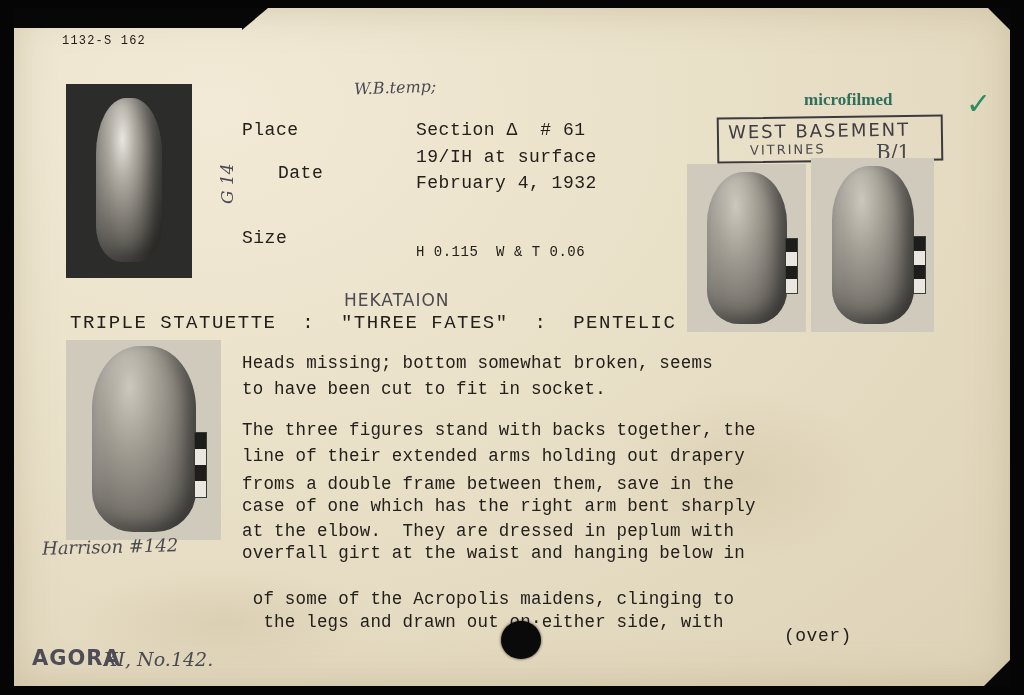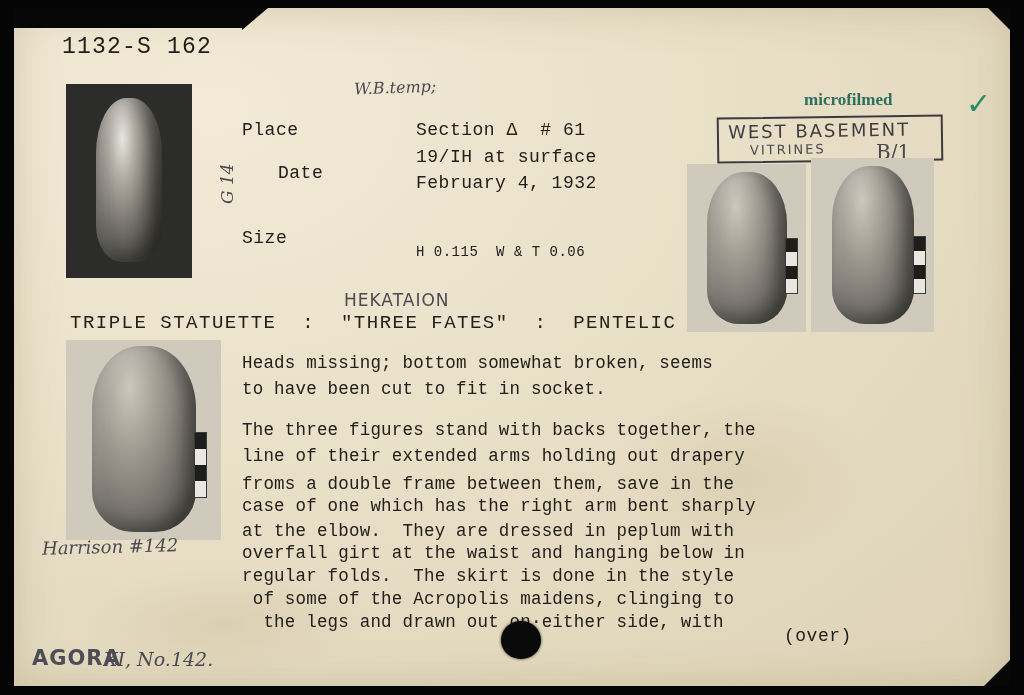--- a/index.html
+++ b/index.html
@@ -85,21 +85,21 @@
     position: absolute;
     color: #4b4a50;
     font-family: "DejaVu Sans", sans-serif;
     white-space: pre;
   }
 
   
   #cat-number {
     left: 48px;
     top: 26px;
-    font-size: 23px;
+    font-size: 12px;
     letter-spacing: 1.2px;
   }
 
   
   #lbl-place { left: 228px; top: 112px; font-size: 18px; }
   #lbl-date  { left: 228px; top: 155px; font-size: 18px; margin-left: 36px; }
   #lbl-size  { left: 228px; top: 220px; font-size: 18px; }
 
   #val-place  { left: 402px; top: 112px; font-size: 18px; }
   #val-place2 { left: 402px; top: 139px; font-size: 18px; }
@@ -326,21 +326,20 @@
     <div class="body-line" style="top:345px;">Heads missing; bottom somewhat broken, seems</div>
     <div class="body-line" style="top:371px;">to have been cut to fit in socket.</div>
 
     <div class="body-line" style="top:412px;text-align:right;">The three figures stand with backs together, the</div>
     <div class="body-line" style="top:438px;">line of their extended arms holding out drapery</div>
 
     <div class="body-line" style="top:466px;">froms a double frame between them, save in the</div>
     <div class="body-line" style="top:513px;">at the elbow.  They are dressed in peplum with</div>
     <div class="body-line" style="top:488px;">case of one which has the right arm bent sharply</div>
     <div class="body-line" style="top:535px;">overfall girt at the waist and hanging below in</div>
-    <div class="body-line" style="top:558px;">regular folds.  The skirt is done in the style</div>
     <div class="body-line" style="top:581px;"> of some of the Acropolis maidens, clinging to</div>
     <div class="body-line" style="top:604px;">  the legs and drawn out on·either side, with</div>
 
     <div class="hand" id="hand-harrison">Harrison #142</div>
 
     <div class="typed" id="over-label">(over)</div>
 
     <div id="agora-stamp">AGORA</div>
     <div class="hand" id="hand-agora-ext">XI, No.142.</div>
 

